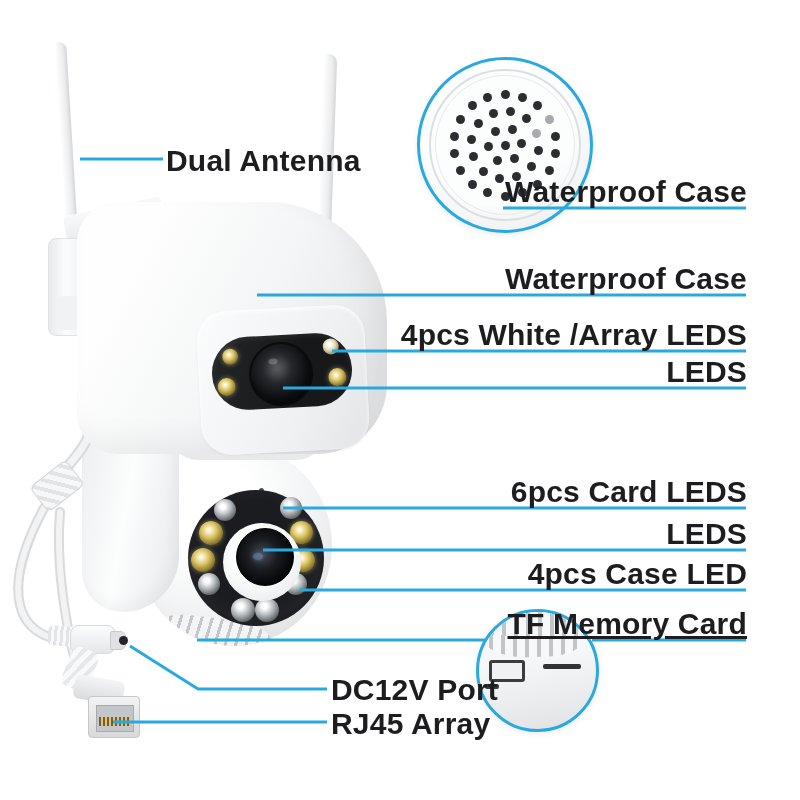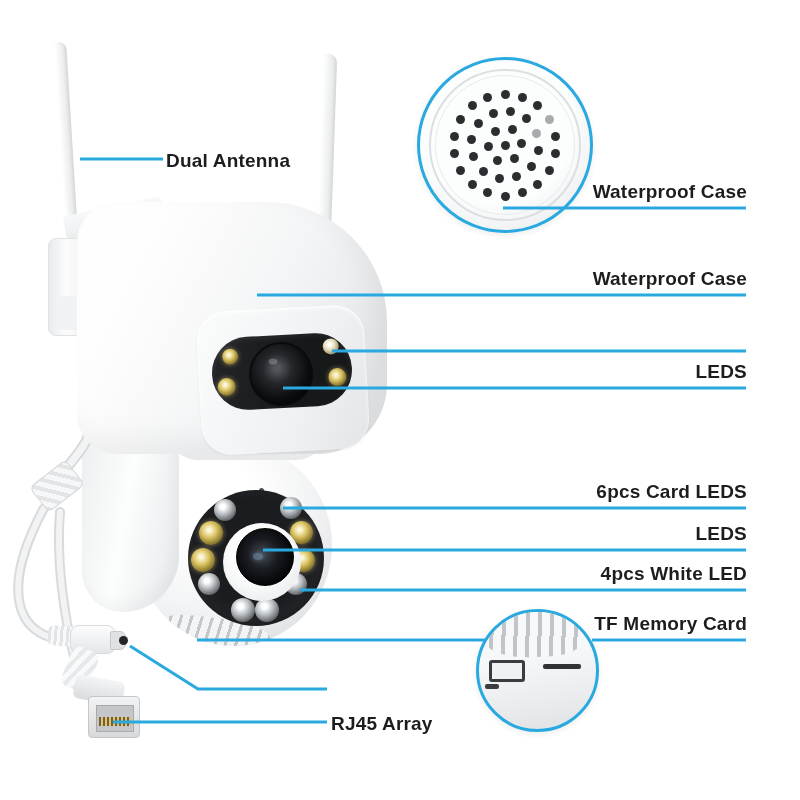--- a/index.html
+++ b/index.html
@@ -1,20 +1,20 @@
 <!DOCTYPE html>
 <html style="--bg: #FFFFFF; --callout: #29A9DF; --labelc: #1D1D1F;"><head>
 <meta charset="utf-8">
 <style>
   html,body{margin:0;padding:0;background:#fff;}
   .stage{position:relative;width:800px;height:800px;background:var(--bg,#fff);overflow:hidden;
          font-family:"Liberation Sans",sans-serif;}
   .abs{position:absolute;}
   
-  .label{position:absolute;font-weight:700;font-size:19px;line-height:27px;
+  .label{position:absolute;font-weight:700;font-size:30px;line-height:27px;
          color:var(--labelc,#1d1d1f);white-space:nowrap;letter-spacing:.2px;}
   .label.r{right:53px;text-align:center;}
   
   .white-part{position:absolute;background:linear-gradient(118deg,#fefefe 20%,#f4f5f6 55%,#e4e6e8 88%);}
   
   .led{position:absolute;border-radius:50%;}
   .led.yellow{background:radial-gradient(circle at 42% 38%,#fdf6d8 8%,#d9c260 38%,#6e5d1e 80%);
               box-shadow:0 0 5px rgba(255,240,170,.45);}
   .led.white{background:radial-gradient(circle at 40% 35%,#ffffff 12%,#b9bec2 40%,#5d6164 75%,#3a3d40 95%);}
   .led.pale{background:radial-gradient(circle at 42% 38%,#ffffff 10%,#e4ddb8 40%,#8a815a 80%);}
@@ -191,20 +191,22 @@
     <line x1="300" y1="590" x2="746" y2="590"></line>
     <line x1="197" y1="640" x2="485" y2="640"></line>
     <line x1="592" y1="640" x2="746" y2="640"></line>
     <polyline points="130,646 198,689 327,689"></polyline>
     <line x1="113" y1="722" x2="327" y2="722"></line>
   </svg>
 
   <div class="label" style="left:166px;top:147px;">Dual Antenna</div>
   <div class="label r" style="top:178px;">Waterproof Case</div>
   <div class="label r" style="top:265px;">Waterproof Case</div>
+  <div class="label r" style="top:321px;">4pcs White /Array LEDS</div>
   <div class="label r" style="top:358px;">LEDS</div>
   <div class="label r" style="top:478px;">6pcs Card LEDS</div>
   <div class="label r" style="top:520px;">LEDS</div>
-  <div class="label r" style="top:560px;">4pcs White LED</div>
-  <div class="label r" style="top:610px;">TF Memory Card</div>
+  <div class="label r" style="top:560px;">4pcs Case LED</div>
+  <div class="label r" style="top:610px;text-decoration:underline;">TF Memory Card</div>
+  <div class="label" style="left:331px;top:676px;">DC12V Port</div>
   <div class="label" style="left:331px;top:710px;">RJ45 Array</div>
 
 </div>
 
 </body></html>

